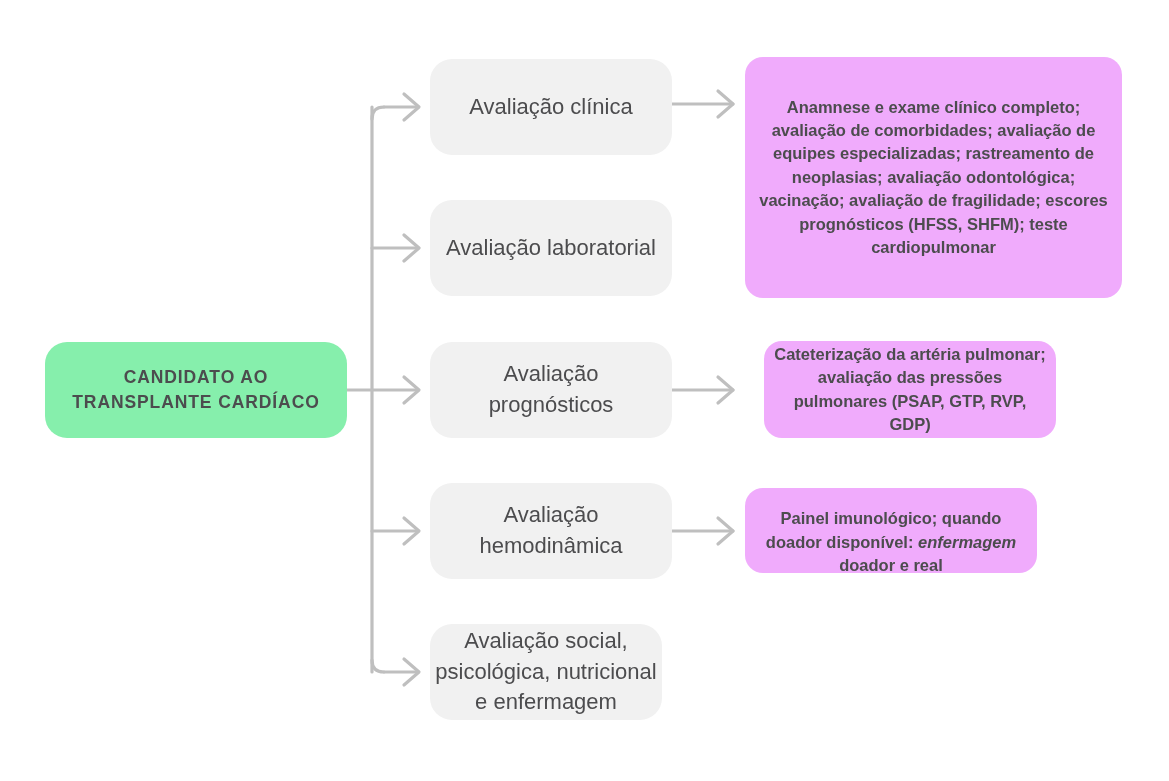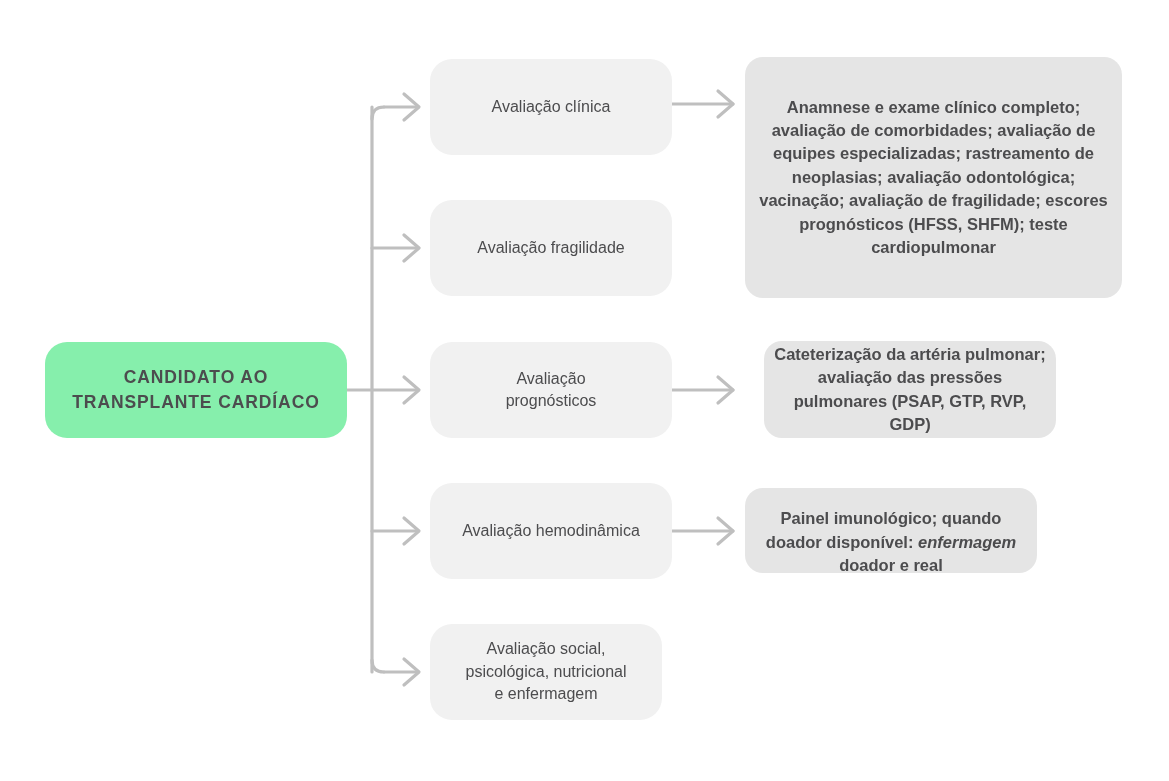--- a/index.html
+++ b/index.html
@@ -44,26 +44,26 @@
     background: #86efac;
     border-radius: 22px;
     font-size: 17.5px;
     font-weight: bold;
     letter-spacing: 0.9px;
     line-height: 1.45;
   }
   .node-stage {
     background: #f1f1f1;
     border-radius: 22px;
-    font-size: 16px;
+    font-size: 22px;
     font-weight: normal;
     line-height: 1.4;
   }
   .node-detail {
-    background: #e5e5e5;
+    background: #f0abfc;
     border-radius: 18px;
     font-size: 16.5px;
     font-weight: bold;
     line-height: 1.42;
     padding: 6px 10px;
   }
   .node-detail em {
     font-style: italic;
   }
 </style>
@@ -107,21 +107,21 @@
   <div class="node node-root" style="left:45px; top:342px; width:302px; height:96px;">
     <span class="node-text">CANDIDATO AO
 TRANSPLANTE CARDÍACO</span>
   </div>
 
   <div class="node node-stage" style="left:430px; top:59px; width:242px; height:96px;">
     <span class="node-text">Avaliação clínica</span>
   </div>
 
   <div class="node node-stage" style="left:430px; top:200px; width:242px; height:96px;">
-    <span class="node-text">Avaliação fragilidade</span>
+    <span class="node-text">Avaliação laboratorial</span>
   </div>
 
   <div class="node node-stage" style="left:430px; top:342px; width:242px; height:96px;">
     <span class="node-text">Avaliação
 prognósticos</span>
   </div>
 
   <div class="node node-stage" style="left:430px; top:483px; width:242px; height:96px;">
     <span class="node-text">Avaliação hemodinâmica</span>
   </div>

